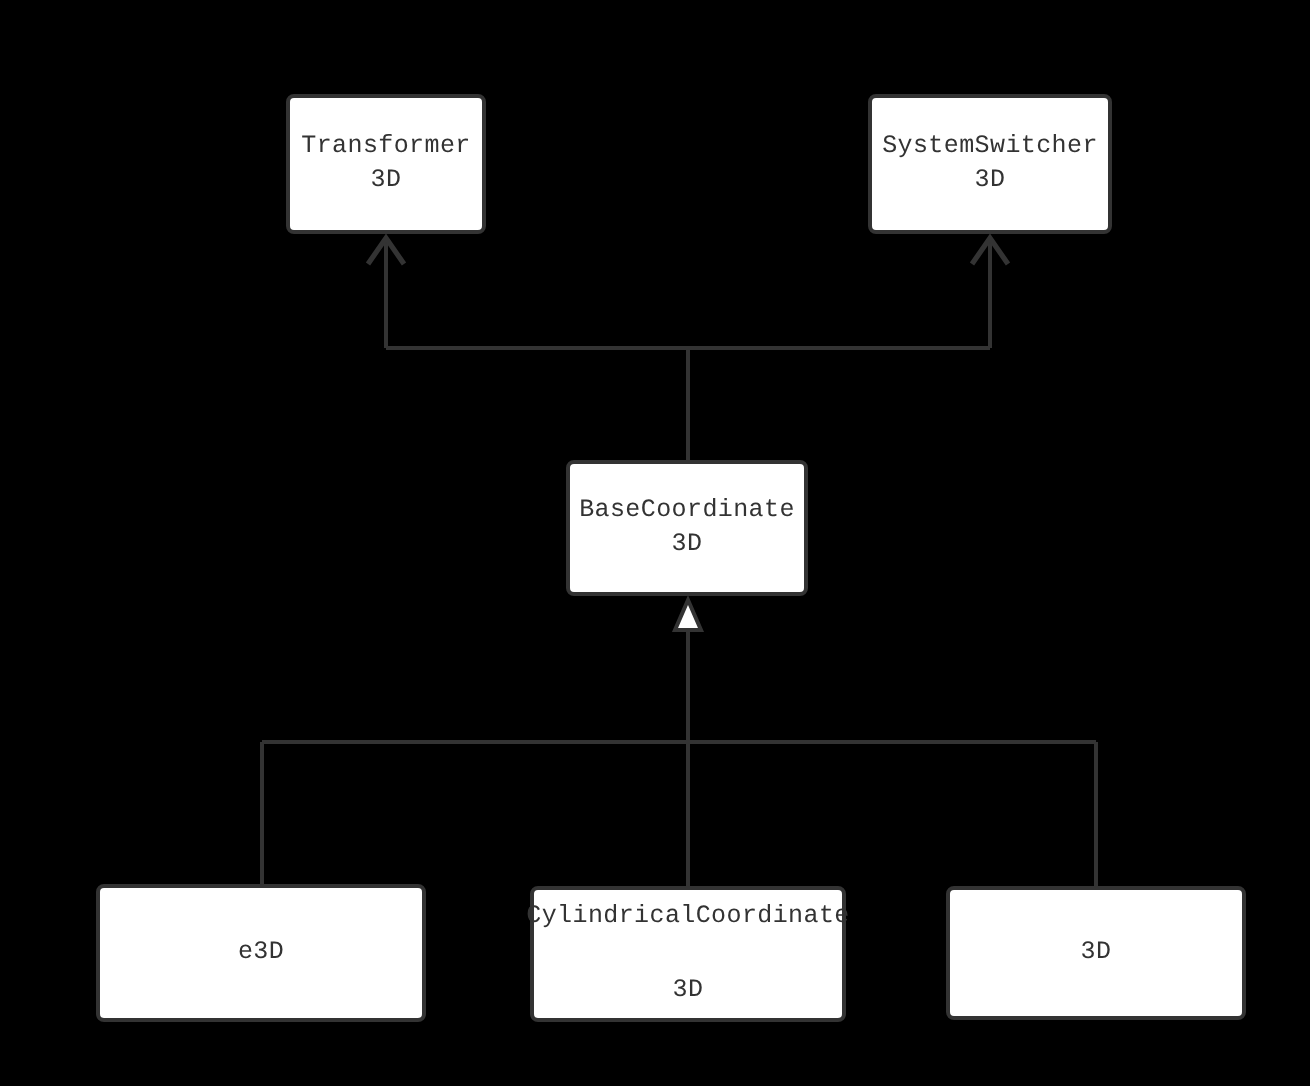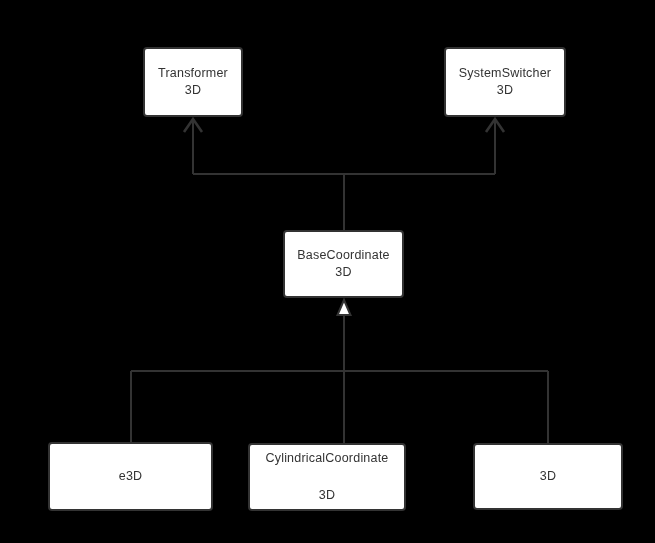--- a/index.html
+++ b/index.html
@@ -6,21 +6,21 @@
     margin: 0;
     padding: 0;
     background: #000000;
   }
   .canvas {
     position: relative;
     width: 655px;
     height: 543px;
     background: #000000;
     overflow: hidden;
-    font-family: Liberation Sans, sans-serif;
+    font-family: Liberation Mono, monospace;
   }
   .edges-svg {
     position: absolute;
     left: 0;
     top: 0;
     width: 655px;
     height: 543px;
   }
   .node {
     position: absolute;
@@ -33,24 +33,24 @@
     align-items: center;
     justify-content: center;
     text-align: center;
     color: #333333;
     font-size: 12.5px;
     line-height: 17px;
     letter-spacing: 0.2px;
   }
   .node span { display: block; white-space: nowrap; }
   #node-transformer3d        { left: 143px; top: 47px;  width: 100px; height: 70px; }
-  #node-systemswitcher3d     { left: 444px; top: 47px;  width: 122px; height: 70px; }
+  #node-systemswitcher3d     { left: 434px; top: 47px;  width: 122px; height: 70px; }
   #node-basecoordinate3d     { left: 283px; top: 230px; width: 121px; height: 68px; text-align: center; }
   #node-rectangularcoord3d   { left: 48px;  top: 442px; width: 165px; height: 69px; }
-  #node-cylindricalcoord3d   { left: 248px; top: 443px; width: 158px; height: 68px; gap: 20px; }
+  #node-cylindricalcoord3d   { left: 265px; top: 443px; width: 158px; height: 68px; gap: 20px; }
   #node-sphericalcoord3d     { left: 473px; top: 443px; width: 150px; height: 67px; }
 </style>
 </head>
 <body>
 
 <div class="canvas">
 
   <svg class="edges-svg" viewBox="0 0 655 543">
 
     <g stroke="#333333" fill="none">

